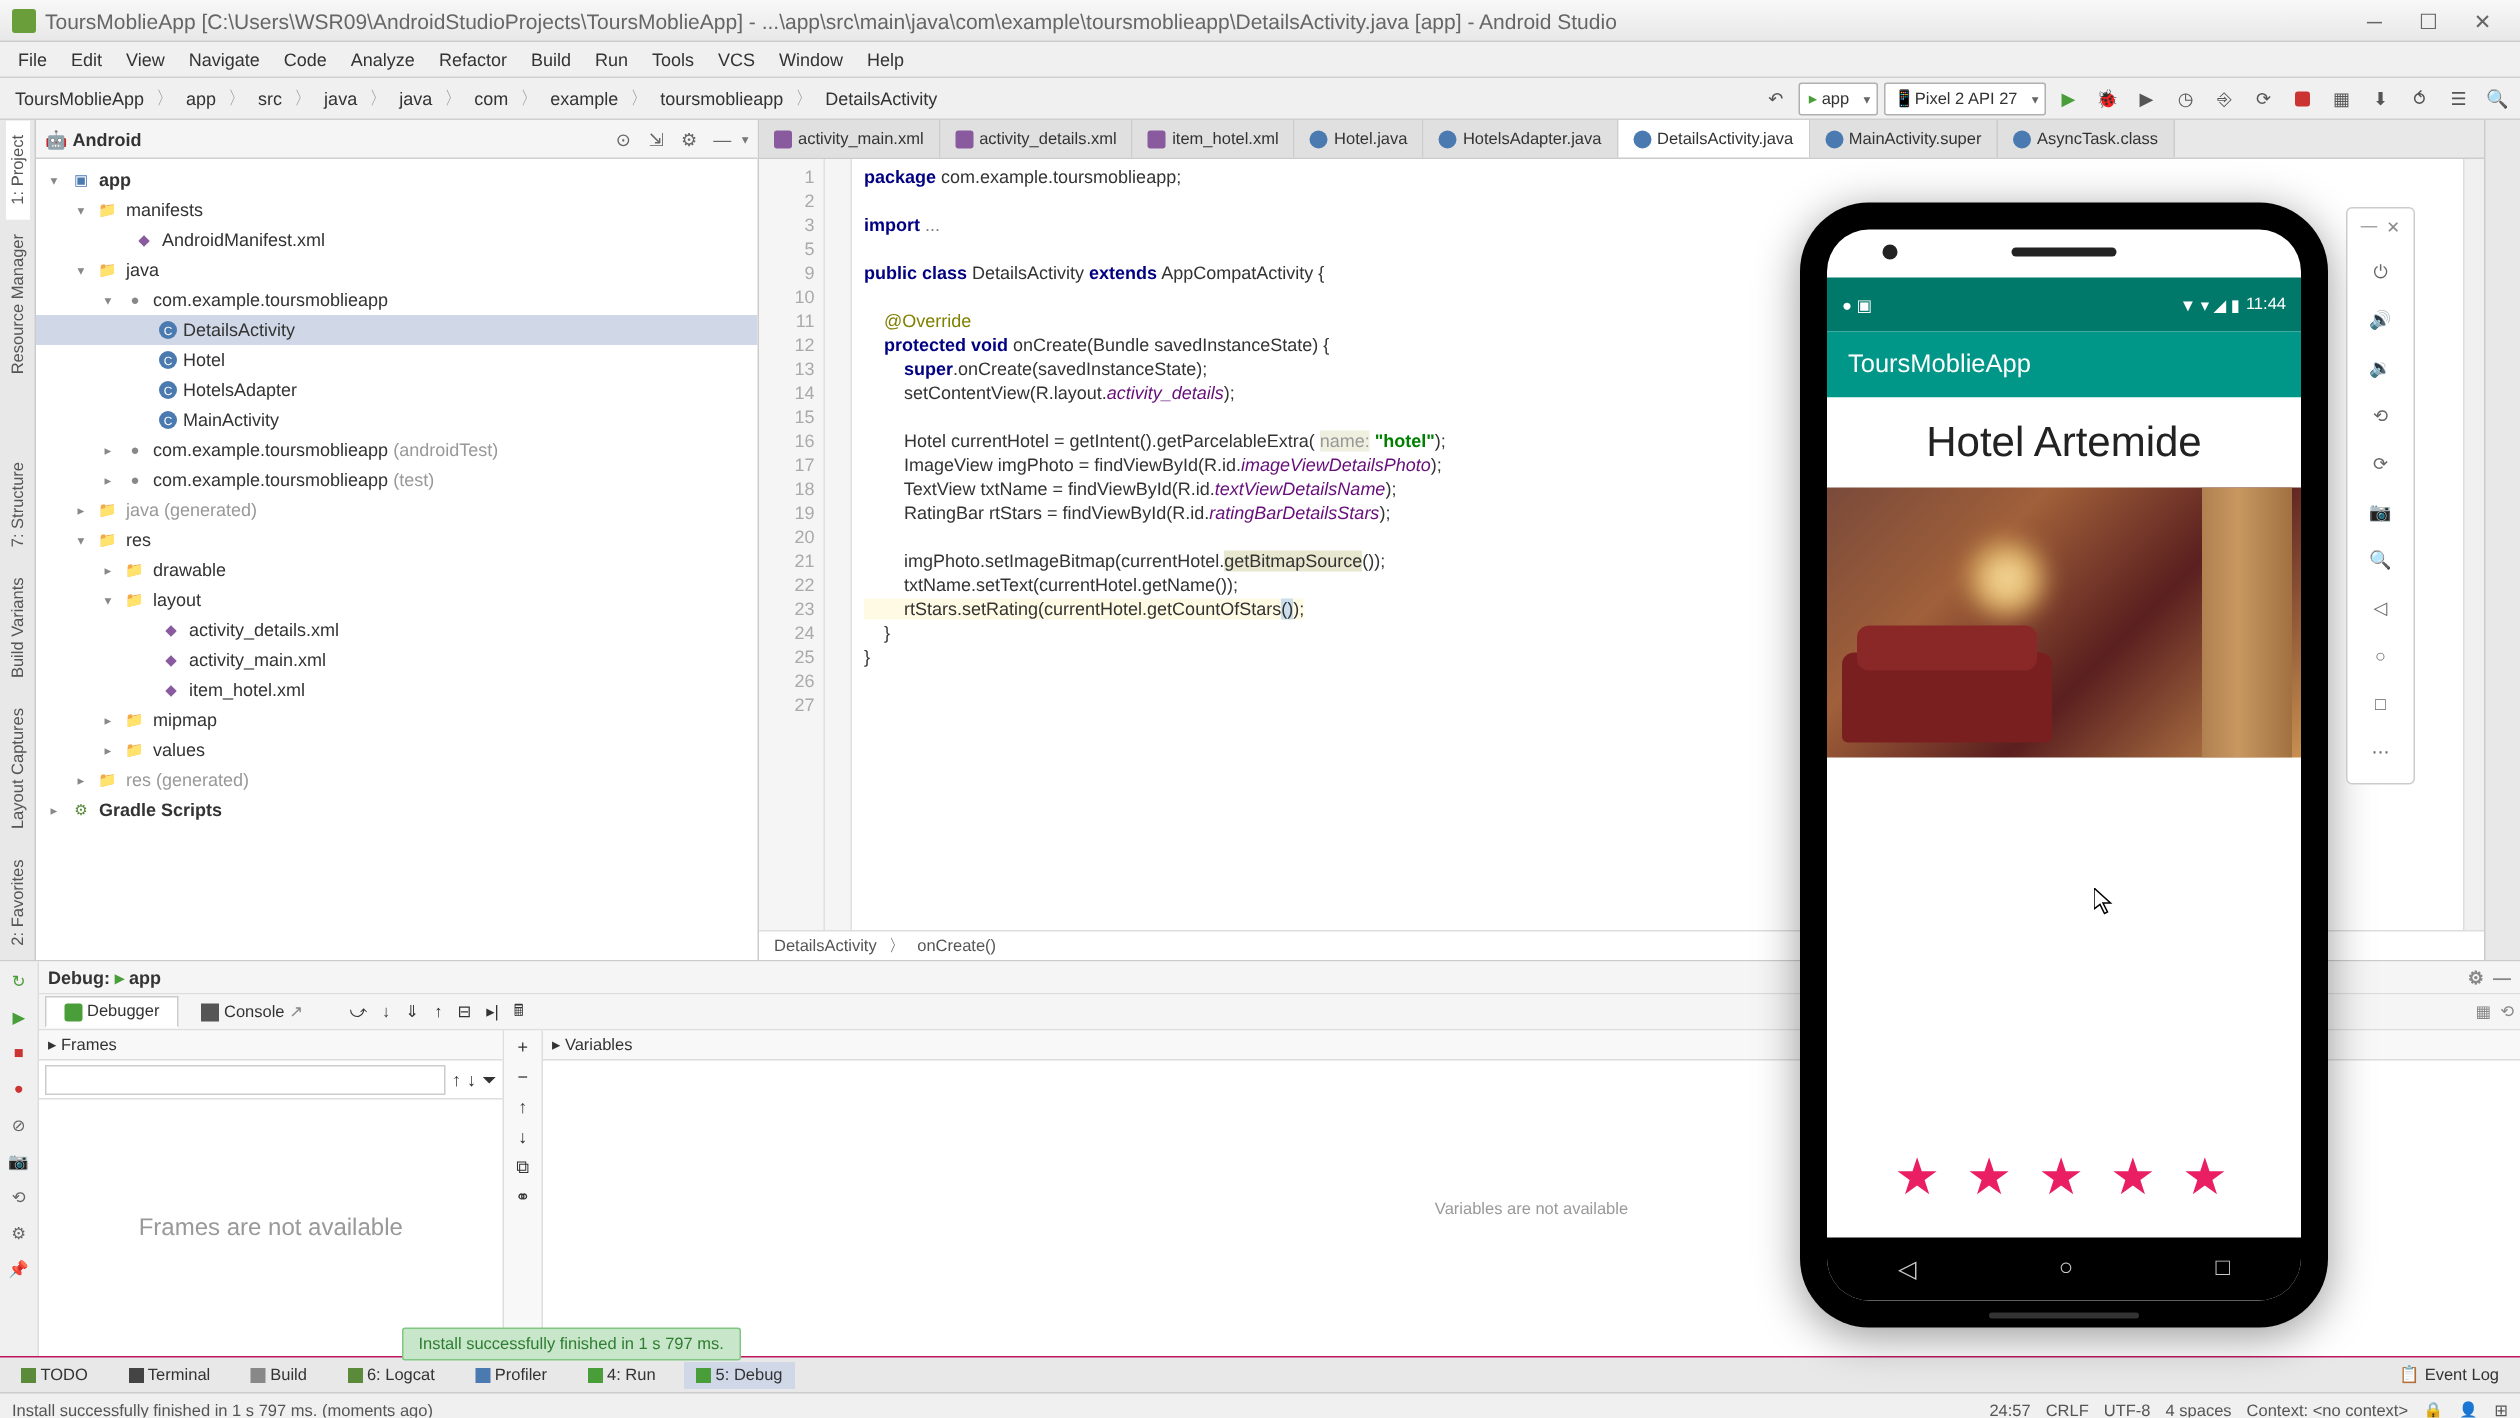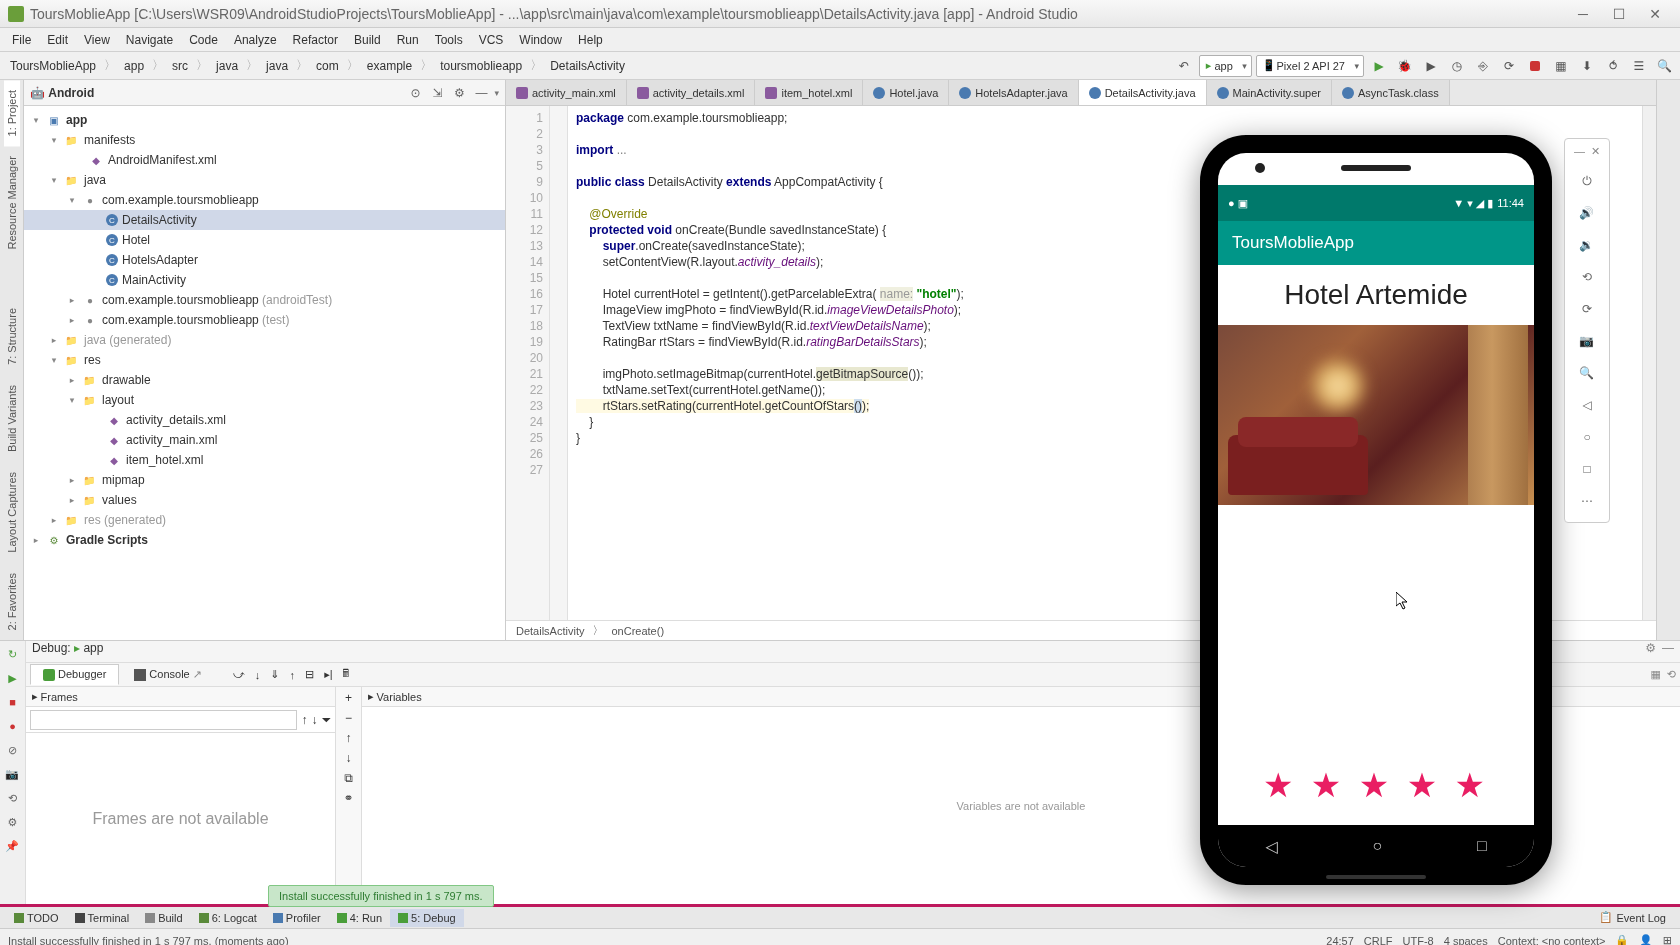--- a/index.html
+++ b/index.html
@@ -75,41 +75,41 @@
 .hint{color:#999;background:#f0f0e0;font-style:normal;}
 .hl-line{background:#fffae3;}
 .mini-scroll{width:14px;background:#f0f0f0;border-left:1px solid #ddd;}
 .breadcrumb-bottom{height:20px;border-top:1px solid #ddd;display:flex;align-items:center;padding:0 10px;font-size:11px;color:#555;gap:8px;}
 
 
 .vtab-right { width:24px; background:#e8e8e8; border-left:1px solid #ccc;}
 
 
 .debug-panel { height: 264px; background:#fff; border-top:1px solid #ccc; display:flex;}
-.debug-header{height:22px;border-bottom:1px solid #ddd;display:flex;align-items:flex-start;padding:0 6px;font-size:12px;background:#f5f5f5;}
+.debug-header{height:22px;border-bottom:1px solid #ddd;display:flex;align-items:center;padding:0 6px;font-size:12px;background:#f5f5f5;font-weight:bold;}
 .debug-header .dh-actions{margin-left:auto;display:flex;gap:6px;color:#888;}
 .debug-left-strip{width:26px;background:#f0f0f0;border-right:1px solid #ddd;display:flex;flex-direction:column;align-items:center;padding-top:4px;gap:6px;}
 .debug-left-strip span{width:18px;height:18px;display:flex;align-items:center;justify-content:center;color:#666;font-size:11px;}
 .debug-main{flex:1;display:flex;flex-direction:column;}
 .debug-tabs{height:24px;border-bottom:1px solid #ddd;display:flex;align-items:center;gap:2px;padding:0 4px;background:#f5f5f5;font-size:11px;}
 .dtab{padding:3px 12px;border:1px solid transparent;}
 .dtab.active{background:#fff;border:1px solid #ccc;border-bottom-color:#fff;}
 .dtab-ic{width:12px;height:12px;display:inline-block;vertical-align:middle;margin-right:3px;}
 .debug-content{flex:1;display:flex;}
 .frames-pane{width:310px;border-right:1px solid #ddd;display:flex;flex-direction:column;}
 .fp-header{height:20px;border-bottom:1px solid #ddd;display:flex;align-items:center;padding:0 6px;font-size:11px;background:#f8f8f8;}
 .fp-toolbar{height:26px;border-bottom:1px solid #ddd;display:flex;align-items:center;padding:0 4px;gap:4px;}
 .fp-combo{flex:1;height:20px;border:1px solid #ccc;background:#fff;}
 .fp-body{flex:1;display:flex;align-items:center;justify-content:center;color:#999;font-size:16px;}
 .gutter-strip{width:26px;border-right:1px solid #ddd;background:#f8f8f8;display:flex;flex-direction:column;align-items:center;padding-top:4px;gap:6px;}
 .vars-pane{flex:1;display:flex;flex-direction:column;}
 .vars-body{flex:1;display:flex;align-items:center;justify-content:center;color:#999;font-size:11px;}
 
 
-.bottom-tabs{height:24px;border-top:3px solid #be185d;background:#e8e8e8;display:flex;align-items:center;padding:0 6px;font-size:11px;}
+.bottom-tabs{height:24px;border-top:1px solid #be185d;background:#e8e8e8;display:flex;align-items:center;padding:0 6px;font-size:11px;gap:11px;}
 .btab{padding:3px 8px;display:flex;align-items:center;gap:3px;}
 .btab.active{background:#d0d8e8;}
 .btab .bic{width:10px;height:10px;display:inline-block;}
 .bottom-tabs .el{margin-left:auto;}
 
 
 .statusbar{height:24px;border-top:1px solid #ccc;background:#f0f0f0;display:flex;align-items:center;padding:0 8px;font-size:11px;color:#555;}
 .statusbar .right{margin-left:auto;display:flex;gap:10px;align-items:center;}
 
 

